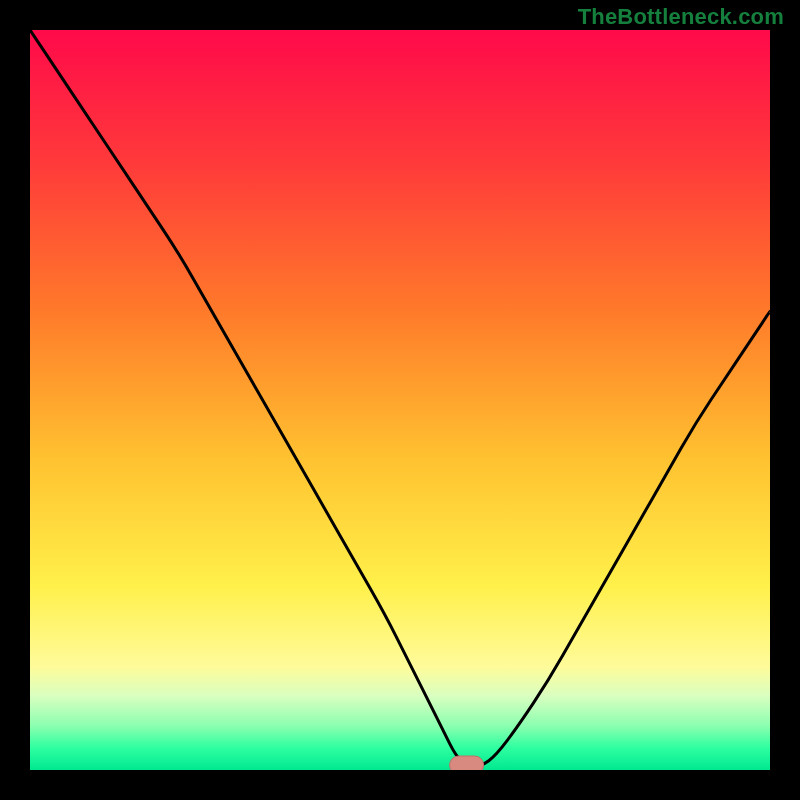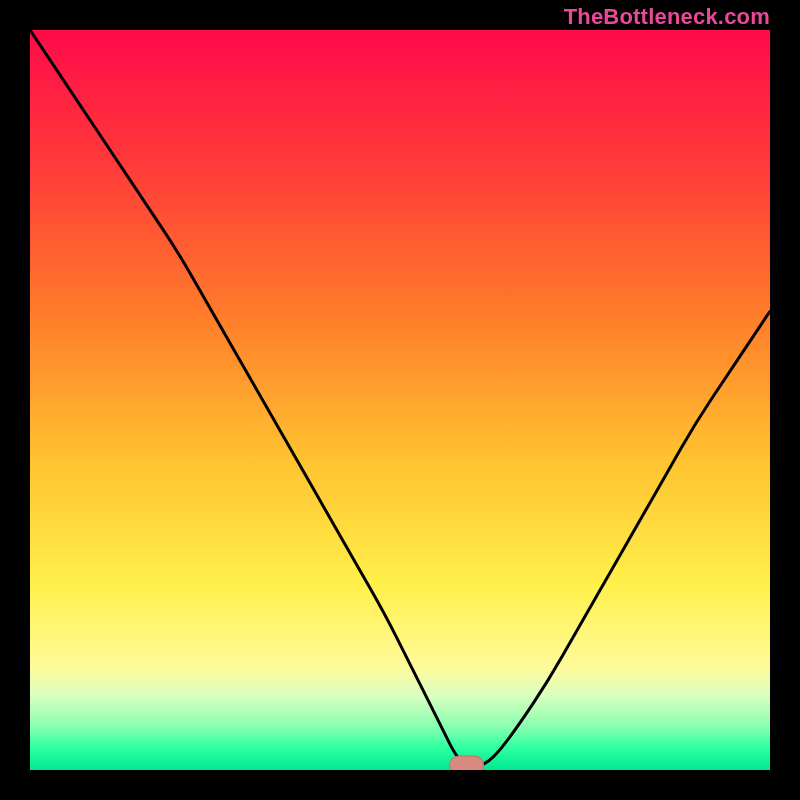--- a/index.html
+++ b/index.html
@@ -19,25 +19,25 @@
   .plot {
     position: absolute;
     left: 30px;
     top: 30px;
     width: 740px;
     height: 740px;
   }
   .watermark {
     position: absolute;
     top: 4px;
-    right: 30px;
+    right: 16px;
     font-family: Arial, Helvetica, sans-serif;
     font-size: 22px;
     font-weight: 600;
-    color: #ec4899;
+    color: #15803d;
     letter-spacing: 0.2px;
   }
   svg { display: block; }
 </style>
 </head>
 <body>
 
 <div class="frame">
   <div class="watermark">TheBottleneck.com</div>
 

